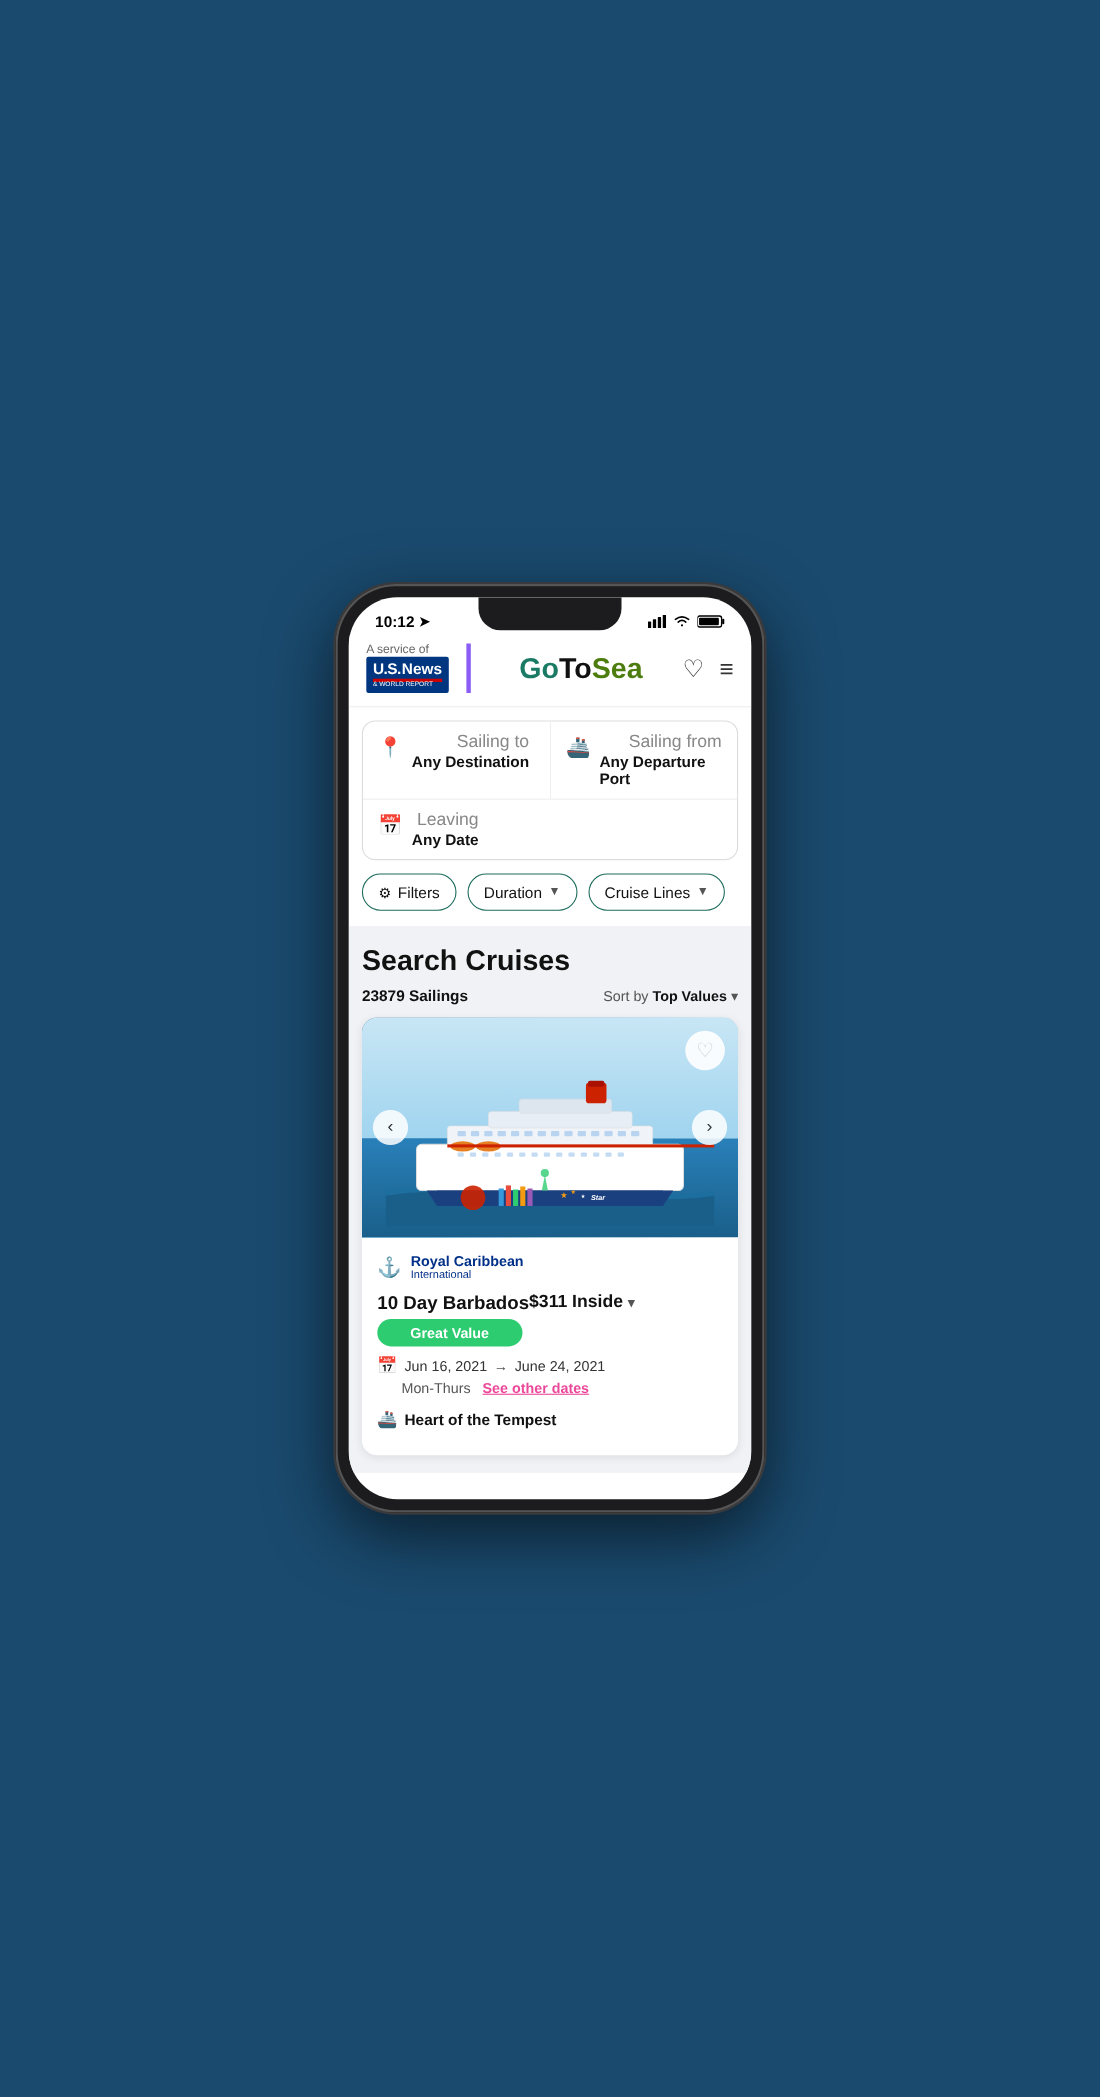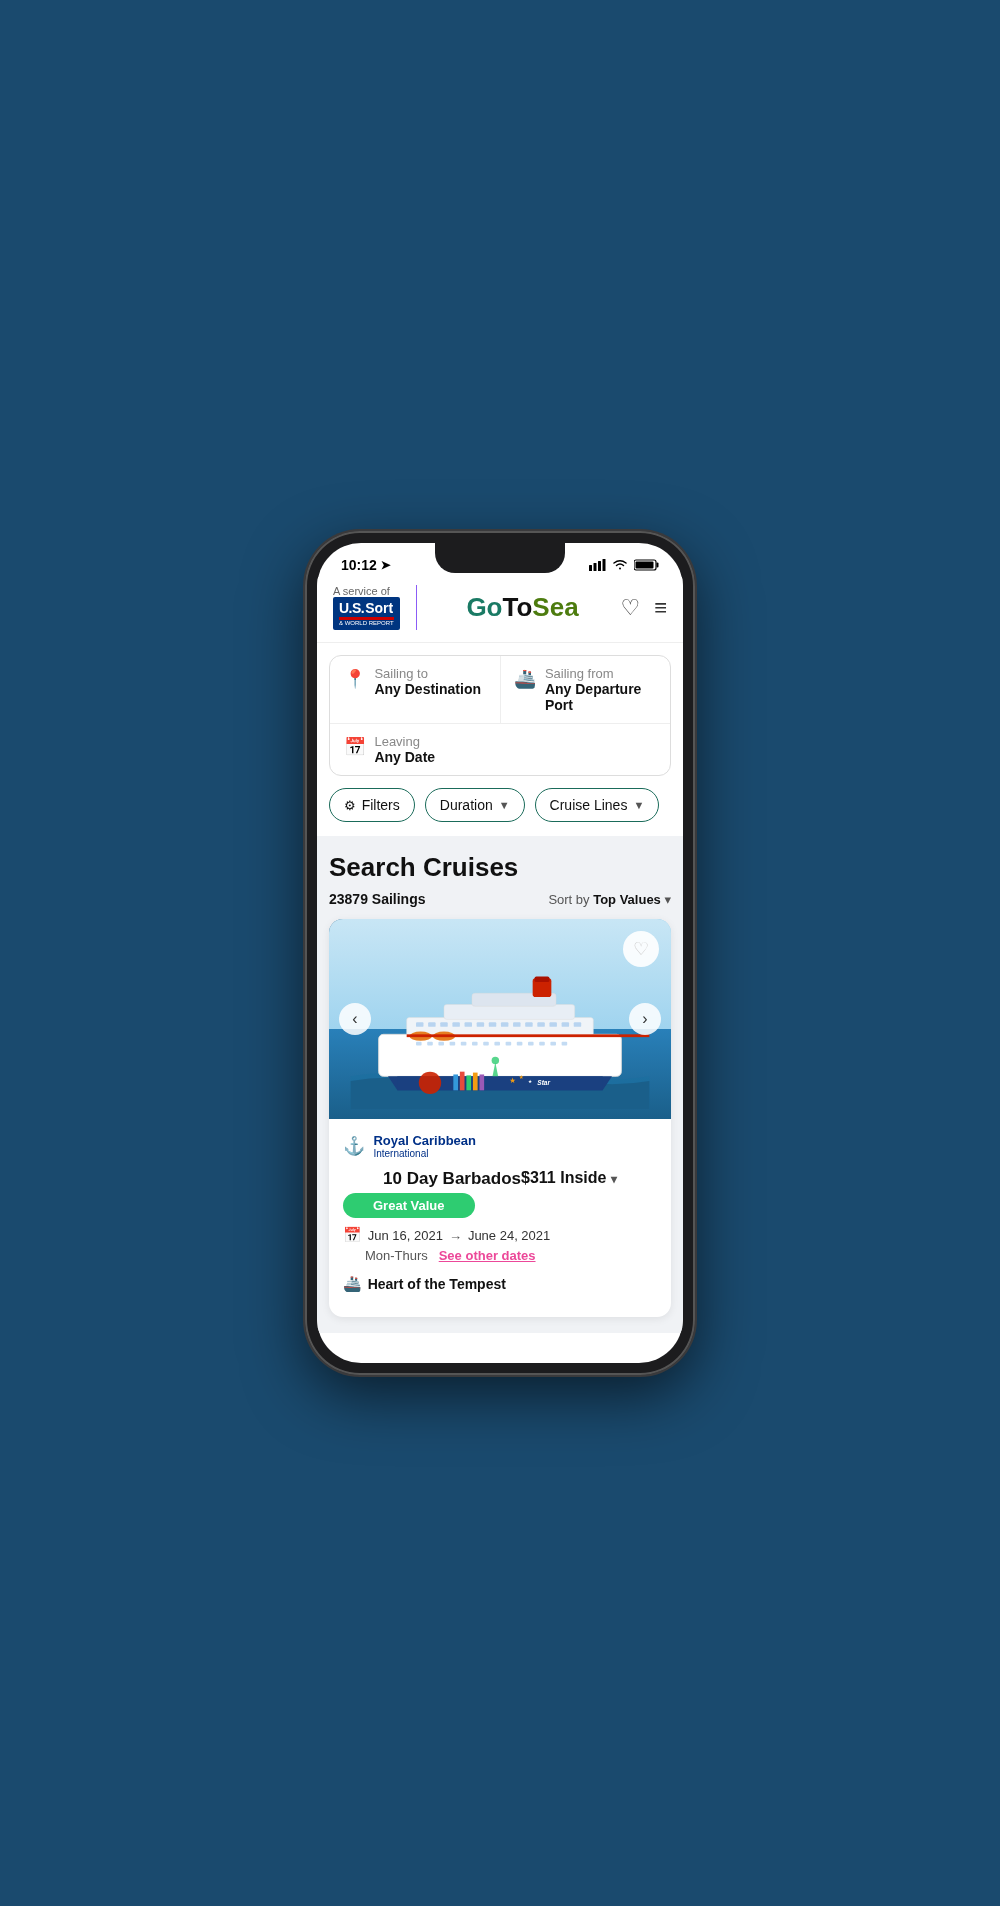--- a/index.html
+++ b/index.html
@@ -79,21 +79,21 @@
       align-items: center;
       padding: 8px 16px 12px;
       border-bottom: 1px solid #eee;
       background: #fff;
     }
     .header-left {
       display: flex;
       flex-direction: column;
       align-items: flex-start;
       padding-right: 16px;
-      border-right: 1px solid #8b5cf6;
+      border-right: 4px solid #8b5cf6;
     }
     .service-of-text {
       font-size: 11px;
       color: #666;
     }
     .header-title {
       flex: 1;
       text-align: center;
       font-size: 26px;
       font-weight: 700;
@@ -132,22 +132,23 @@
     .search-cell-icon {
       font-size: 18px;
       color: #333;
       margin-top: 2px;
     }
     .search-cell-text {
       display: flex;
       flex-direction: column;
     }
     .search-label {
-      font-size: 13px;
+      font-size: 16px;
       color: #888;
+      text-align: right;
     }
     .search-value {
       font-size: 14px;
       font-weight: 700;
       color: #111;
     }
     .search-row-full {
       display: flex;
     }
     .search-cell-full {
@@ -303,21 +304,21 @@
       align-items: center;
       gap: 8px;
       margin-bottom: 10px;
     }
     .rc-anchor-icon {
       font-size: 18px;
       color: #003087;
     }
     .cruise-header {
       display: flex;
-      justify-content: center;
+      justify-content: flex-start;
       align-items: flex-start;
       margin-bottom: 4px;
     }
     .cruise-name {
       font-size: 17px;
       font-weight: 800;
       color: #111;
     }
     .cruise-price {
       font-size: 16px;
@@ -415,21 +416,21 @@
 
     <div class="app-content">
 
       <div class="header">
         <div class="header-left">
           <span class="service-of-text">A service of</span>
           <div>
             <div style="background:#003580; padding:3px 6px; border-radius:2px; display:inline-flex; flex-direction:column; align-items:flex-start;">
               <div style="display:flex; align-items:baseline; gap:1px;">
                 <span style="color:#fff; font-weight:900; font-size:14px; letter-spacing:-0.5px;">U.S.</span>
-                <span style="color:#fff; font-weight:900; font-size:14px;">Sort</span>
+                <span style="color:#fff; font-weight:900; font-size:14px;">News</span>
               </div>
               <div style="background:#cc0000; width:100%; height:3px; margin-top:1px;"></div>
               <span style="color:#fff; font-size:6px; font-weight:500; line-height:1.2;">&amp; WORLD REPORT</span>
             </div>
           </div>
         </div>
         <div class="header-title">
           <span style="font-weight:800; color:#1a7a64;">Go</span><span style="font-weight:800; color:#111;">To</span><span style="font-weight:800; color:#4d7c0f;">Sea</span>
         </div>
         <div class="header-actions">

